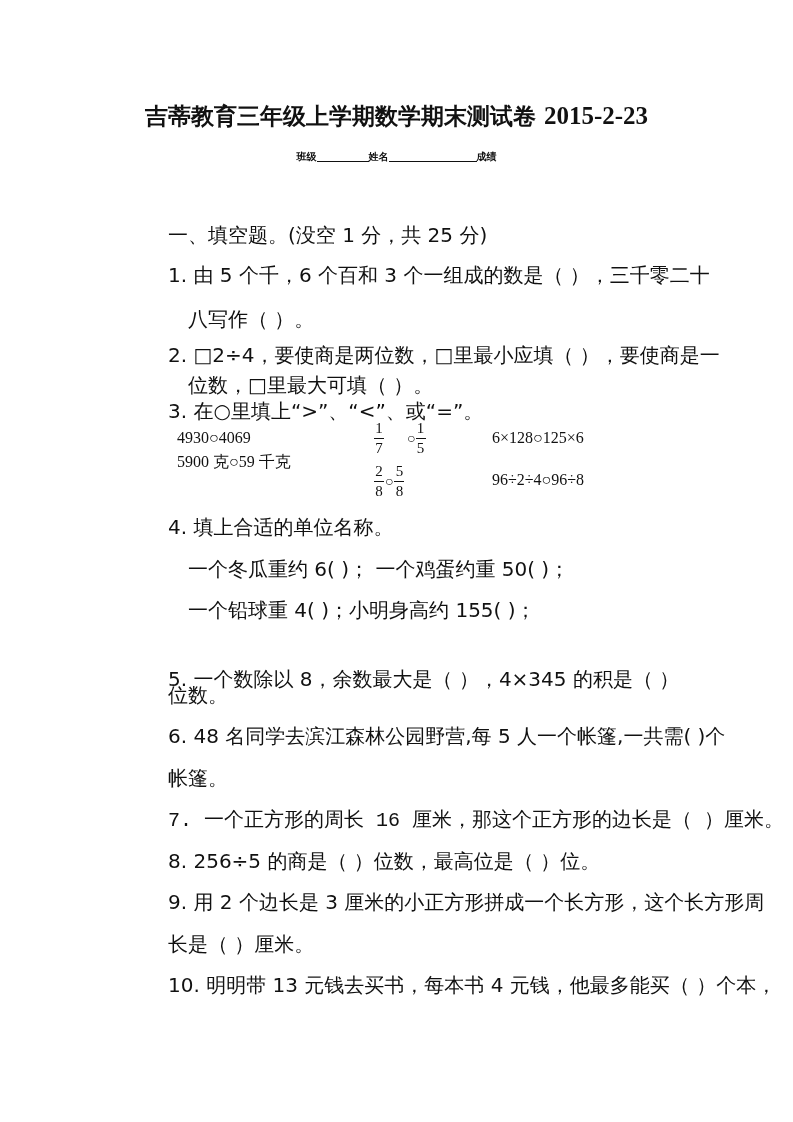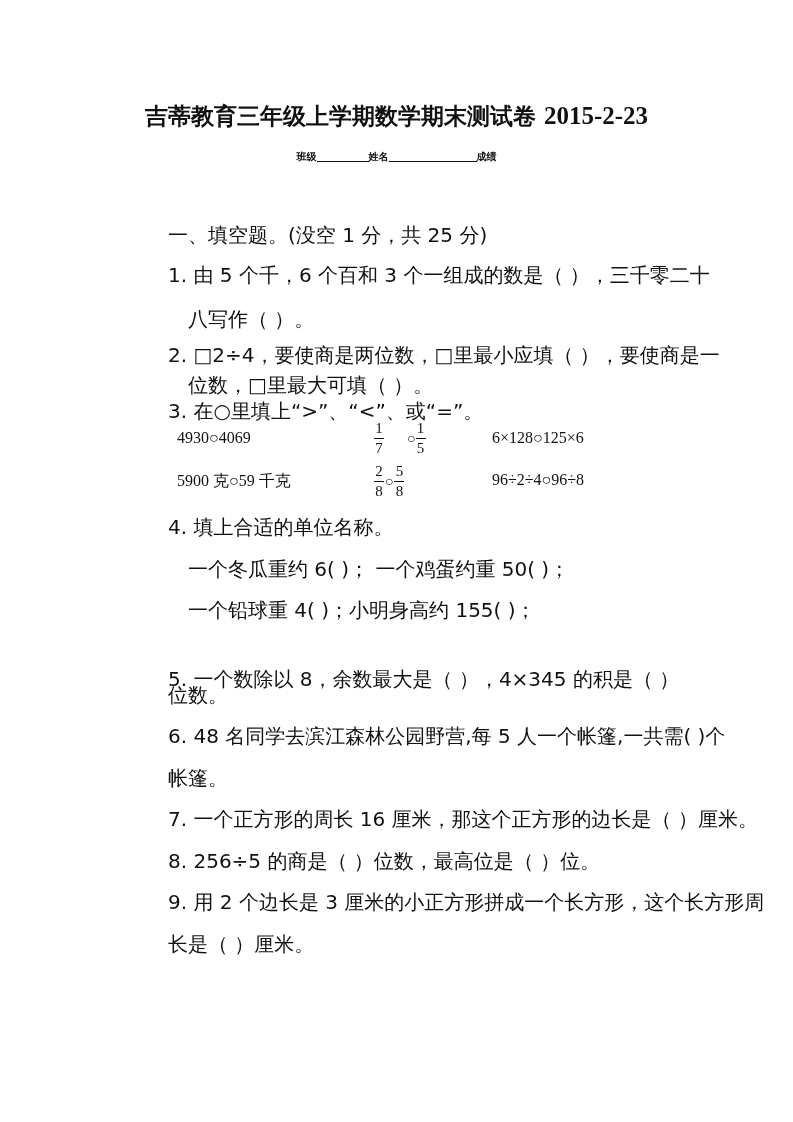--- a/index.html
+++ b/index.html
@@ -48,21 +48,21 @@
         <span>7</span>
       </span>
     <span class="circ" style="margin-left:18px;">○</span><span class="frac">
         <span>1</span>
         <span class="bar"></span>
         <span>5</span>
       </span>
   </div>
   <div class="abs expr" style="left:472px; top:429px;">6×128○125×6</div>
 
-  <div class="abs expr" style="left:157px; top:471px;text-align:right;">5900 克○59 千克</div>
+  <div class="abs expr" style="left:157px; top:452px;text-align:right;">5900 克○59 千克</div>
   <div class="abs" style="left:374px; top:463px;">
     <span class="frac">
         <span>2</span>
         <span class="bar"></span>
         <span>8</span>
       </span><span class="circ" style="margin:0 1px;">○</span><span class="frac">
         <span>5</span>
         <span class="bar"></span>
         <span>8</span>
       </span>
@@ -72,21 +72,22 @@
   <div class="abs line" style="left:120px; top:514px;">4.  填上合适的单位名称。</div>
   <div class="abs line" style="left:140px; top:556px;">一个冬瓜重约 6(     )；   一个鸡蛋约重 50(     )；</div>
   <div class="abs line" style="left:140px; top:597px;">一个铅球重 4(     )；小明身高约 155(     )；</div>
 
   <div class="abs line" style="left:120px; top:666px;text-align:center;">5.  一个数除以 8，余数最大是（            ），4×345 的积是（            ）</div>
   <div class="abs line" style="left:120px; top:682px;">位数。</div>
 
   <div class="abs line" style="left:120px; top:723px;">6.  48 名同学去滨江森林公园野营,每 5 人一个帐篷,一共需(       )个</div>
   <div class="abs line" style="left:120px; top:765px;">帐篷。</div>
 
-  <div class="abs line" style="left:120px; top:806px;">7. 一个正方形的周长 16 厘米，那这个正方形的边长是（     ）厘米。</div>
+  <div class="abs line" style="left:120px; top:806px;font-family:Liberation Mono, monospace;">7. 一个正方形的周长 16 厘米，那这个正方形的边长是（     ）厘米。</div>
 
   <div class="abs line" style="left:120px; top:848px;">8. 256÷5 的商是（        ）位数，最高位是（        ）位。</div>
 
   <div class="abs line" style="left:120px; top:889px;">9.  用 2 个边长是 3 厘米的小正方形拼成一个长方形，这个长方形周</div>
   <div class="abs line" style="left:120px; top:931px;">长是（            ）厘米。</div>
 
+  <div class="abs line" style="left:120px; top:972px;">10. 明明带 13 元钱去买书，每本书 4 元钱，他最多能买（   ）个本，</div>
 
 </div>
 
 </body></html>

